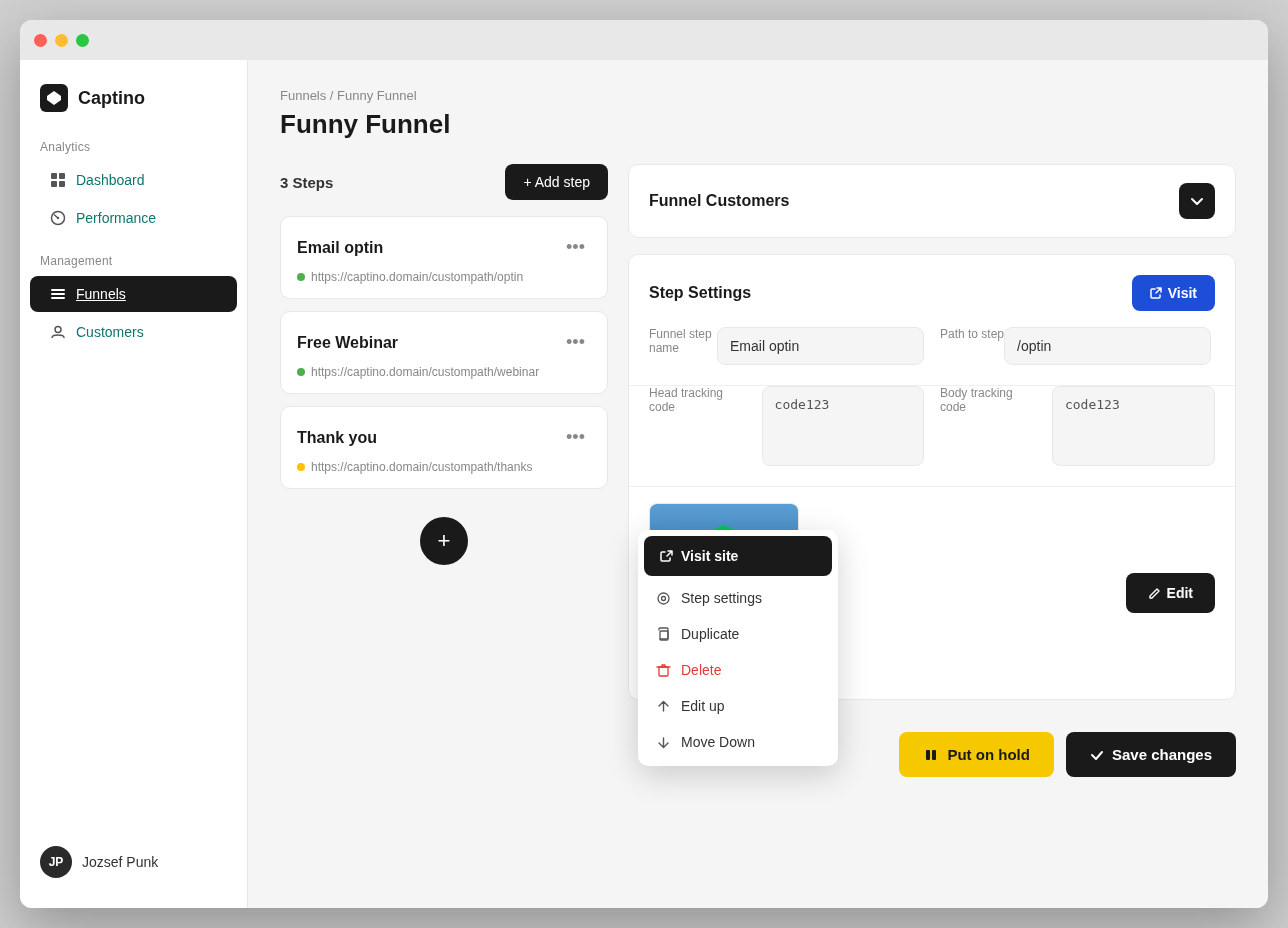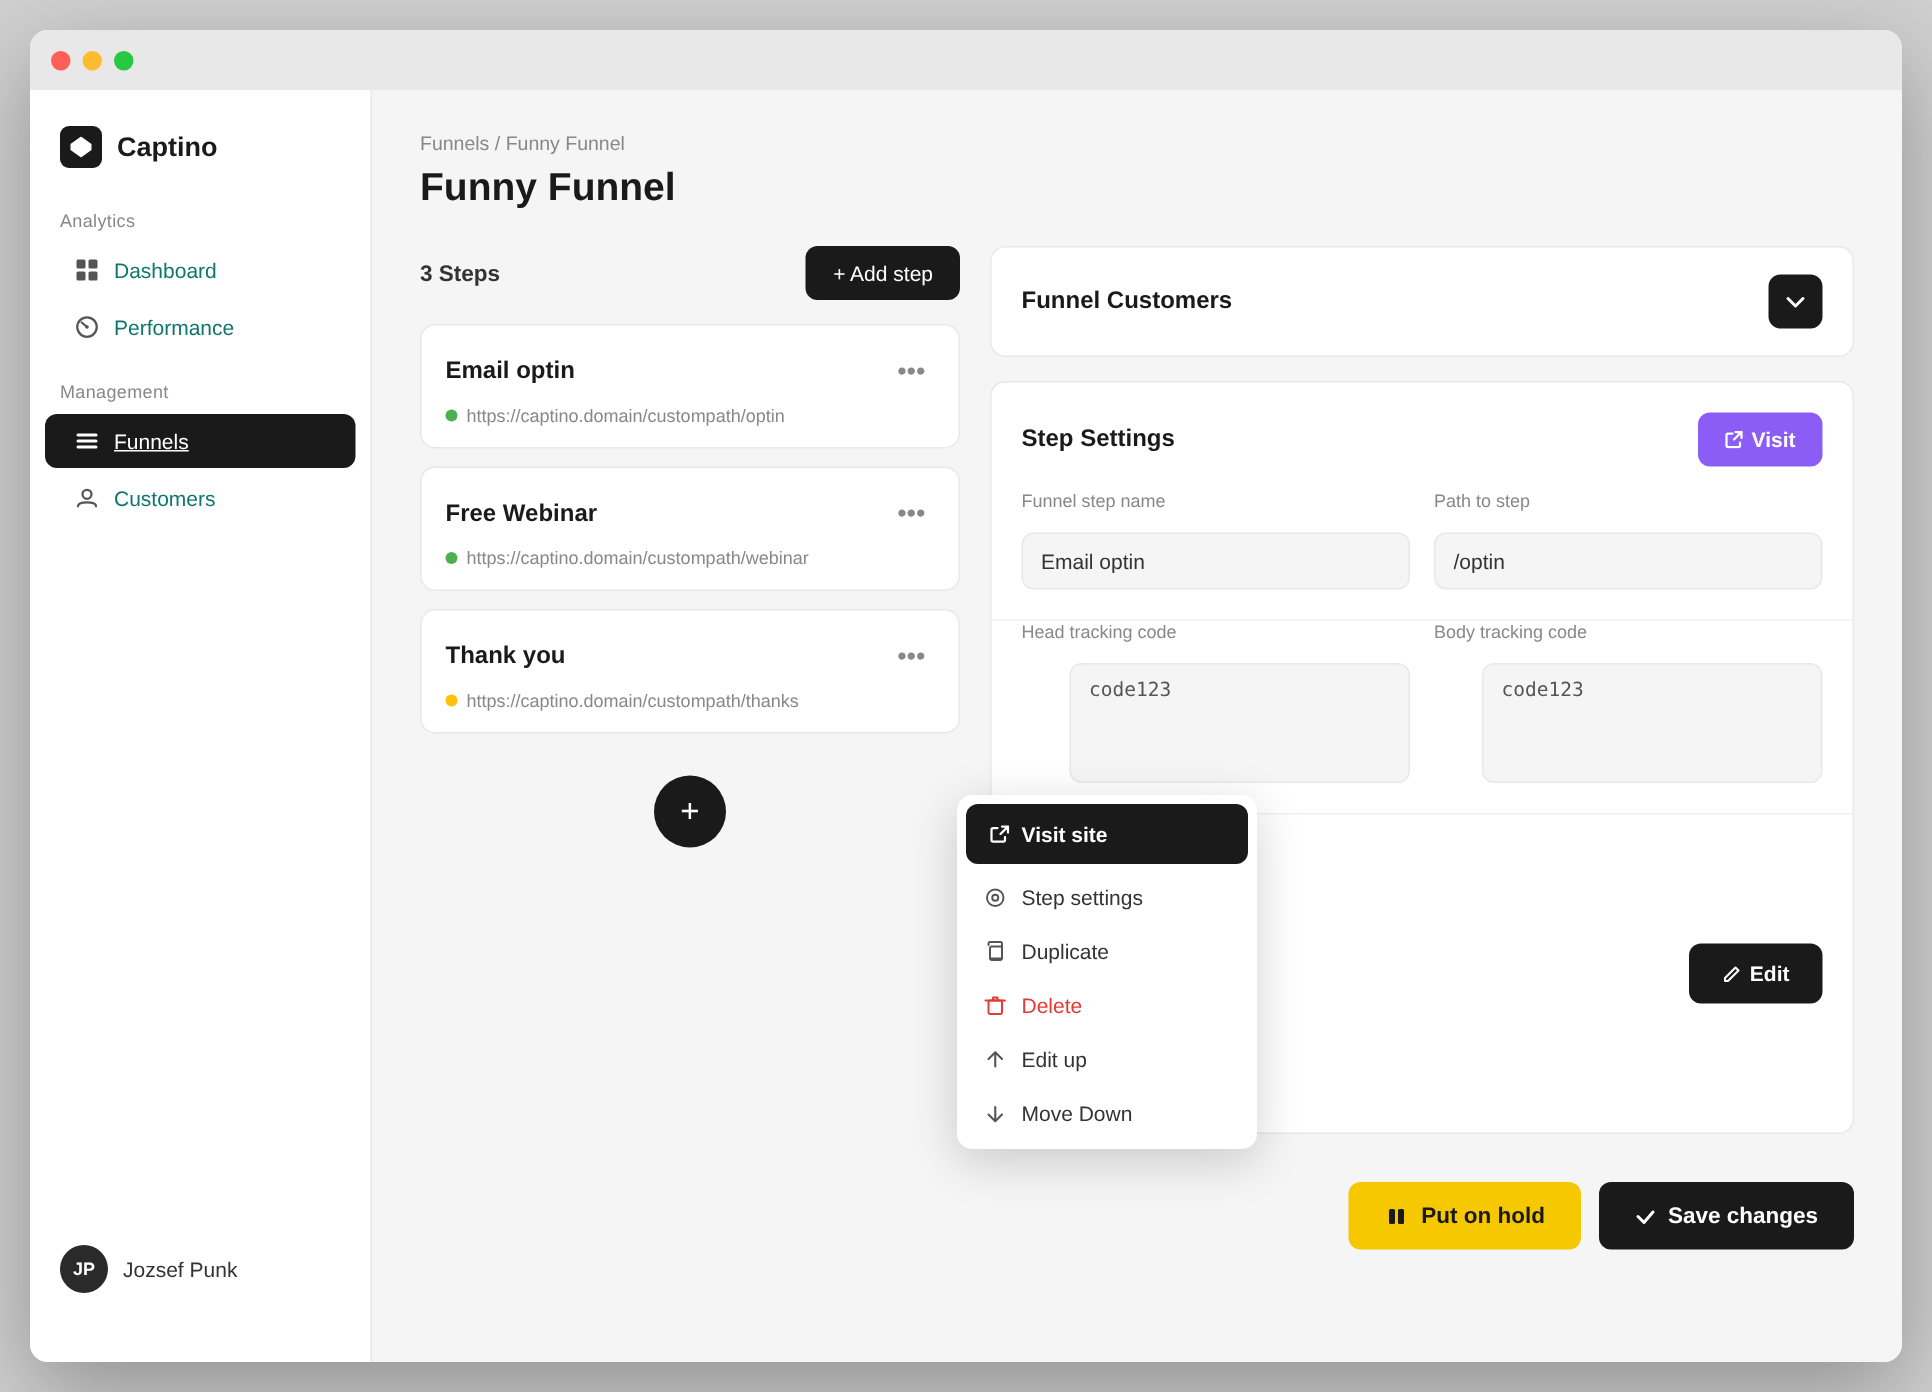--- a/index.html
+++ b/index.html
@@ -40,21 +40,21 @@
       flex: 1;
       overflow: hidden;
     }
     
     .sidebar {
       width: 228px;
       background: #fff;
       flex-shrink: 0;
       display: flex;
       flex-direction: column;
-      padding: 0 0 36px 0;
+      padding: 0 0 20px 0;
       border-right: 1px solid #e8e8e8;
     }
     .sidebar-logo {
       display: flex;
       align-items: center;
       gap: 10px;
       padding: 24px 20px 28px;
     }
     .logo-icon {
       width: 28px;
@@ -276,39 +276,39 @@
       align-items: center;
       justify-content: space-between;
       margin-bottom: 16px;
     }
     .step-settings-title {
       font-size: 16px;
       font-weight: 600;
       color: #1a1a1a;
     }
     .visit-btn {
-      background: #8b5cf6;
+      background: #1d4ed8;
       color: #fff;
       border: none;
       border-radius: 8px;
       padding: 10px 18px;
       font-size: 14px;
       font-weight: 600;
       cursor: pointer;
       display: flex;
       align-items: center;
       gap: 6px;
     }
     .form-row {
       display: grid;
       grid-template-columns: 1fr 1fr;
       gap: 16px;
       margin-bottom: 0;
     }
-    .form-group { display: flex; flex-direction: column; gap: 14px; }
+    .form-group { display: flex; flex-direction: row; gap: 0; }
     .form-label { font-size: 12px; color: #888; font-weight: 500; }
     .form-input {
       background: #f5f5f5;
       border: 1px solid #e8e8e8;
       border-radius: 8px;
       padding: 10px 12px;
       font-size: 14px;
       color: #333;
       outline: none;
     }

